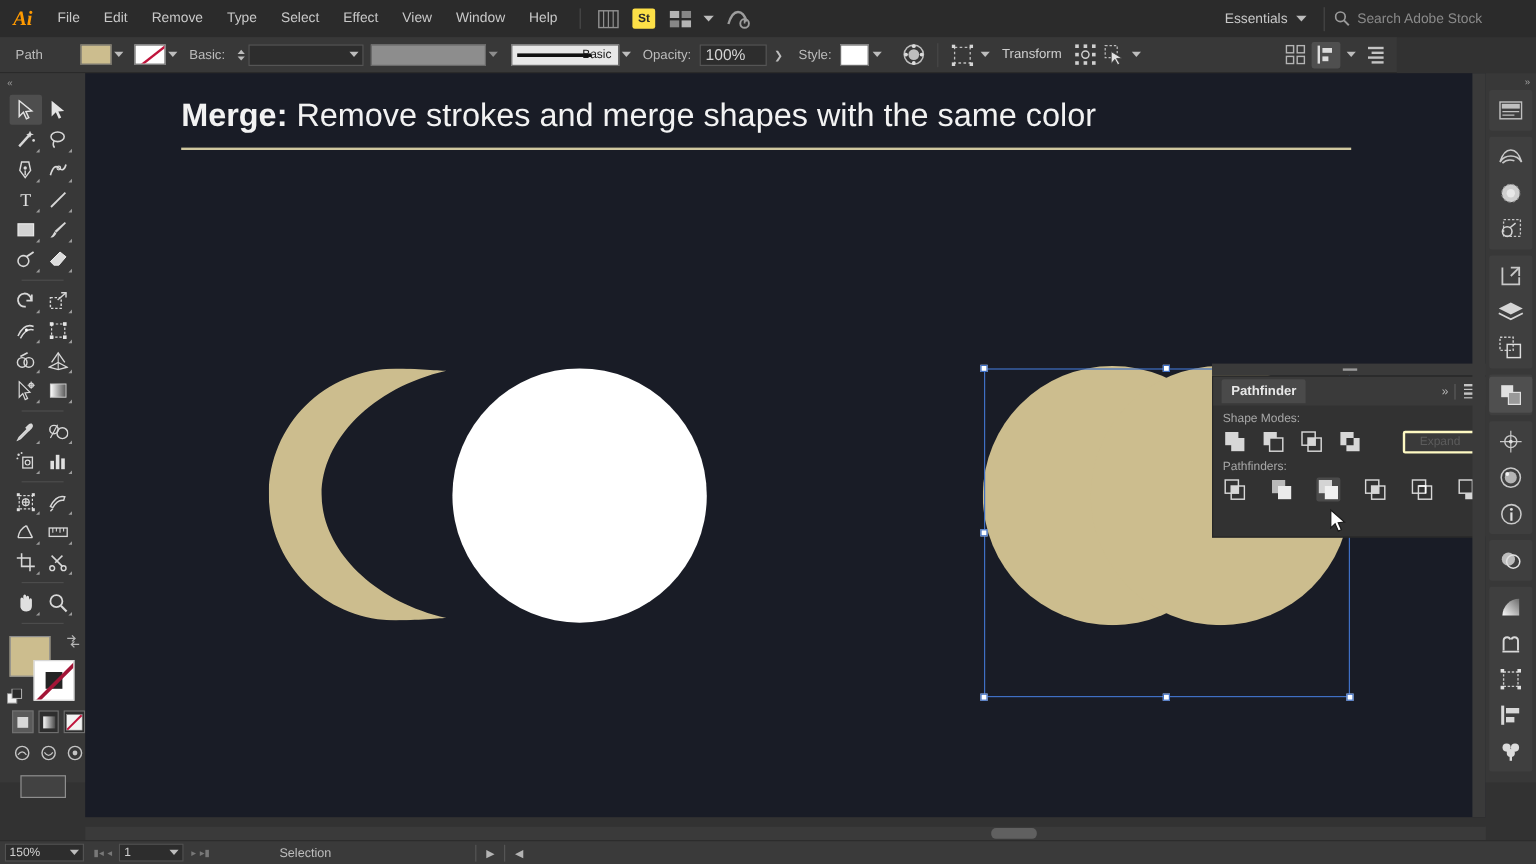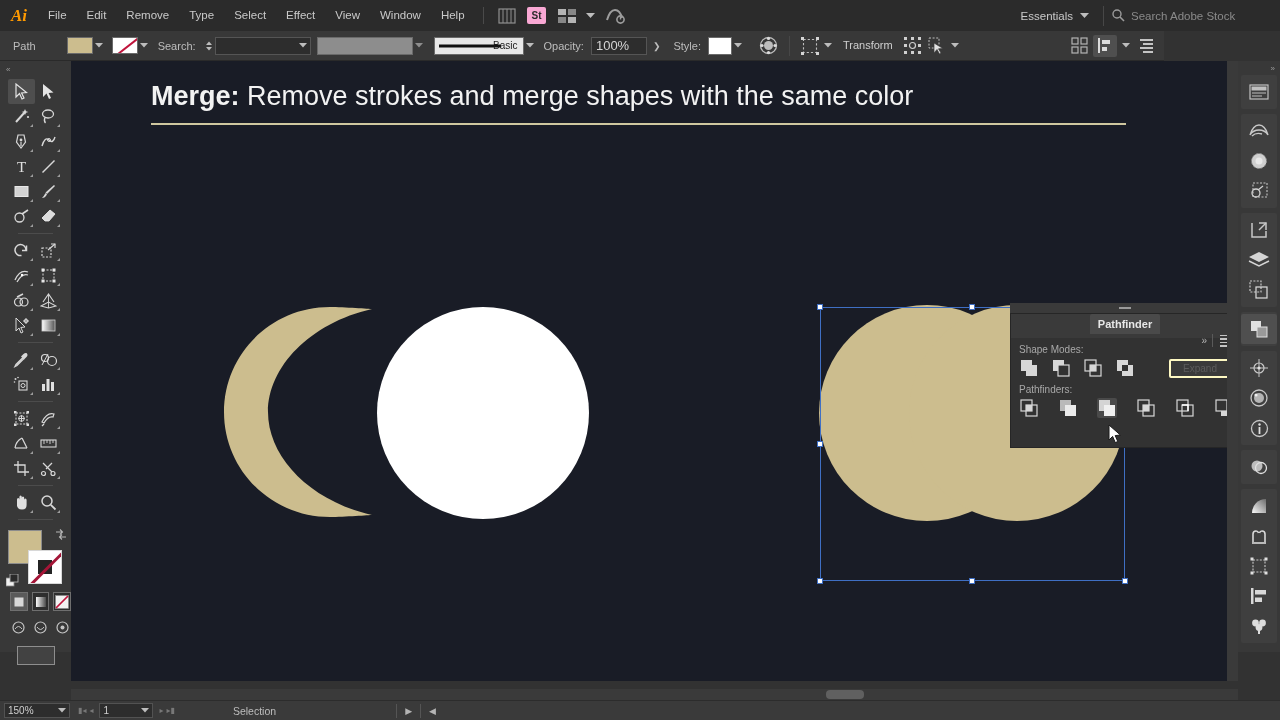--- a/index.html
+++ b/index.html
@@ -25,21 +25,21 @@
   .menu-item {
     padding: 0 10px; height: 31px; line-height: 31px;
     color: #c9c9c9; font-size: 11.5px; white-space: nowrap;
   }
   .mb-sep { width: 1px; height: 17px; background: #4a4a4a; margin: 0 8px; }
   .mb-icon {
     width: 26px; height: 22px; display: flex; align-items: center; justify-content: center;
     margin: 0 2px;
   }
   .st-badge {
-    background: #f9a8d4; color: #2b2b2b; font-size: 10px; font-weight: bold;
+    background: #fde047; color: #2b2b2b; font-size: 10px; font-weight: bold;
     width: 19px; height: 17px; display: flex; align-items: center; justify-content: center;
     border-radius: 2px;
   }
   .menubar-right {
     margin-left: auto; display: flex; align-items: center; height: 31px; padding-right: 8px;
   }
   .essentials {
     color: #c9c9c9; font-size: 11.5px; padding: 0 6px; display: flex; align-items: center; gap: 7px;
   }
   .vsep { width: 1px; height: 20px; background: #474747; margin: 0 8px; }
@@ -207,21 +207,20 @@
     content: ""; position: absolute; left: 50%; top: 4px; transform: translateX(-50%);
     width: 12px; height: 2px; background: #9a9a9a;
   }
   .pathfinder {
     position: absolute; left: 1010px; top: 313px; width: 230px; height: 135px;
     background: #323232; border: 1px solid #262626;
   }
   .pf-header {
     height: 24px; display: flex; align-items: center; padding: 0 7px;
     background: #3a3a3a;
-    flex-direction: column;
   }
   .pf-tab {
     color: #e8e8e8; font-size: 11px; font-weight: bold;
     background: #4a4a4a; padding: 4px 8px; border-radius: 2px 2px 0 0;
   }
   .pf-hdr-right { margin-left: auto; display: flex; align-items: center; gap: 7px; }
   .pf-chev { color: #b6b6b6; font-size: 10px; letter-spacing: -2px; }
   .pf-hdr-sep { width: 1px; height: 13px; background: #5a5a5a; }
   .pf-menu { display: flex; flex-direction: column; gap: 2px; }
   .pf-menu i { display: block; width: 12px; height: 1.5px; background: #c4c4c4; }
@@ -378,21 +377,21 @@
           <path d="M0 0 L4 4.5 L8 0Z" fill="#bdbdbd"></path>
         </svg>
     </div>
     <div style="width:6px"></div>
     <div class="swatch-none"></div>
     <div class="caret">
       <svg width="8" height="5" viewBox="0 0 8 5">
           <path d="M0 0 L4 4.5 L8 0Z" fill="#bdbdbd"></path>
         </svg>
     </div>
-    <span class="cb-label">Search:</span>
+    <span class="cb-label">Basic:</span>
     <div class="stepper">
       <svg width="8" height="12" viewBox="0 0 8 12">
           <path d="M1 5 L4 1.5 L7 5Z" fill="#bdbdbd"></path>
           <path d="M1 7 L4 10.5 L7 7Z" fill="#bdbdbd"></path>
         </svg>
     </div>
     <div class="cb-field wide">
       <span></span>
       <svg width="8" height="5" viewBox="0 0 8 5">
           <path d="M0 0 L4 4.5 L8 0Z" fill="#bdbdbd"></path>

